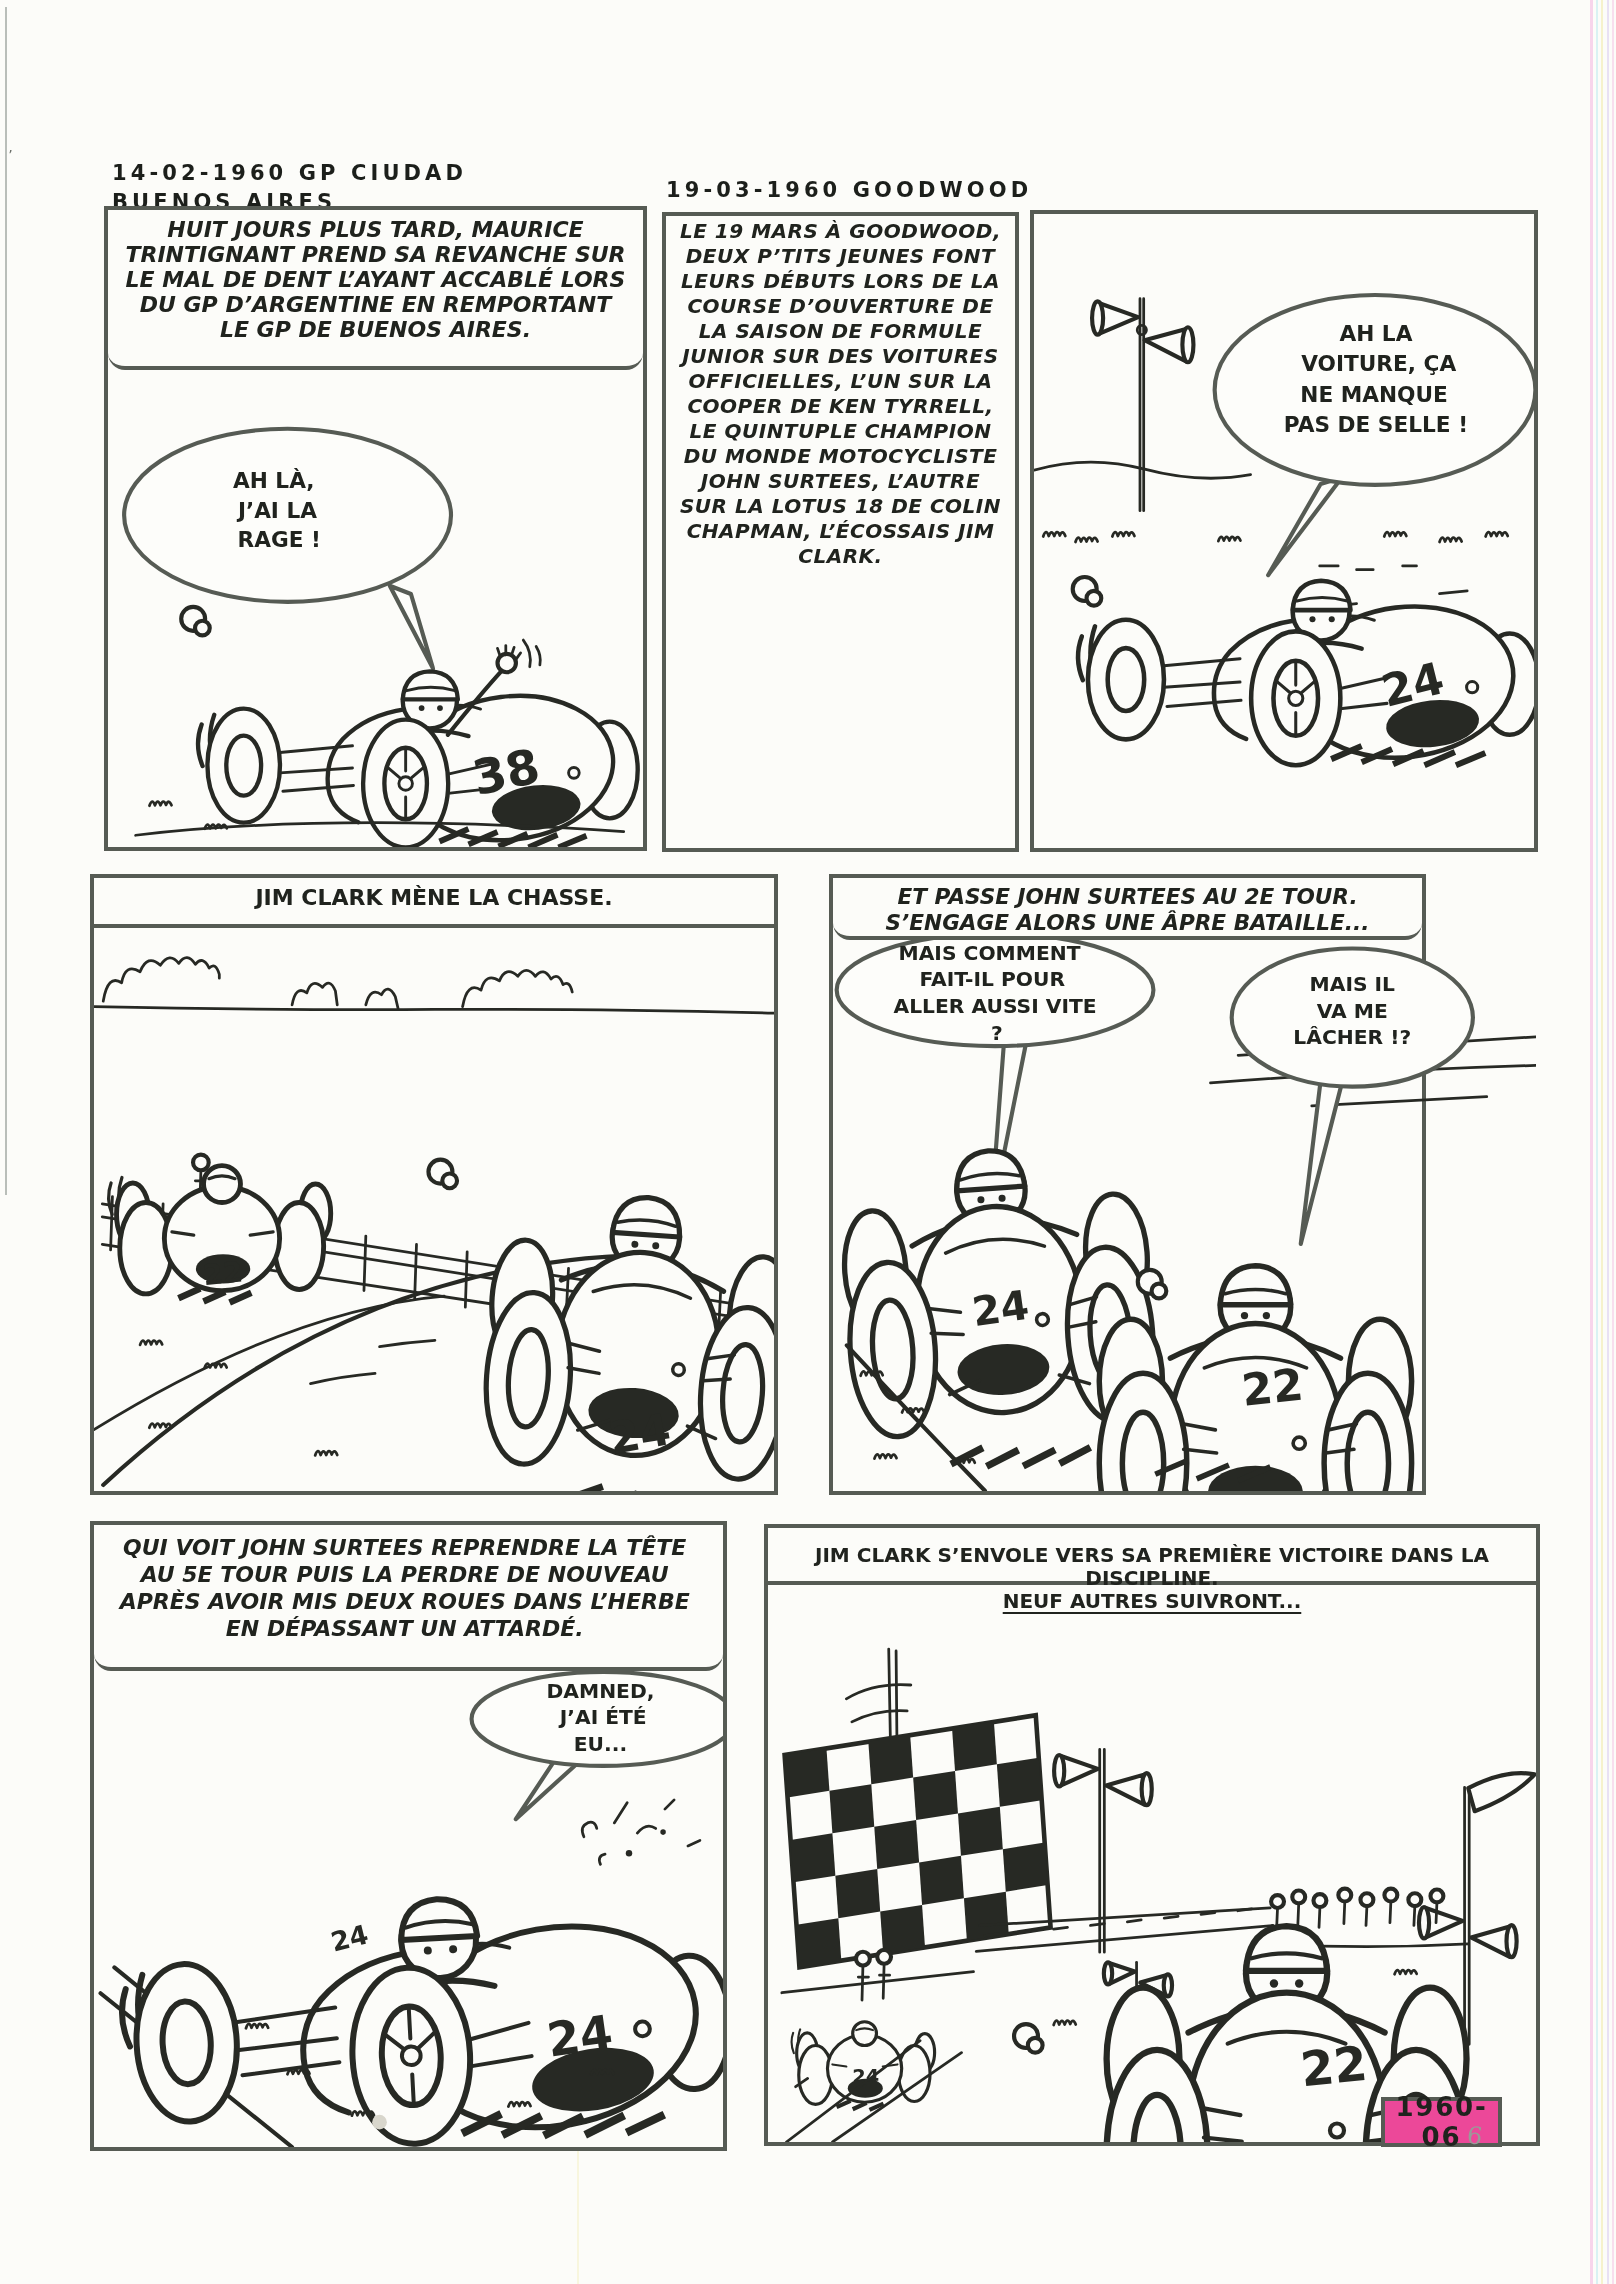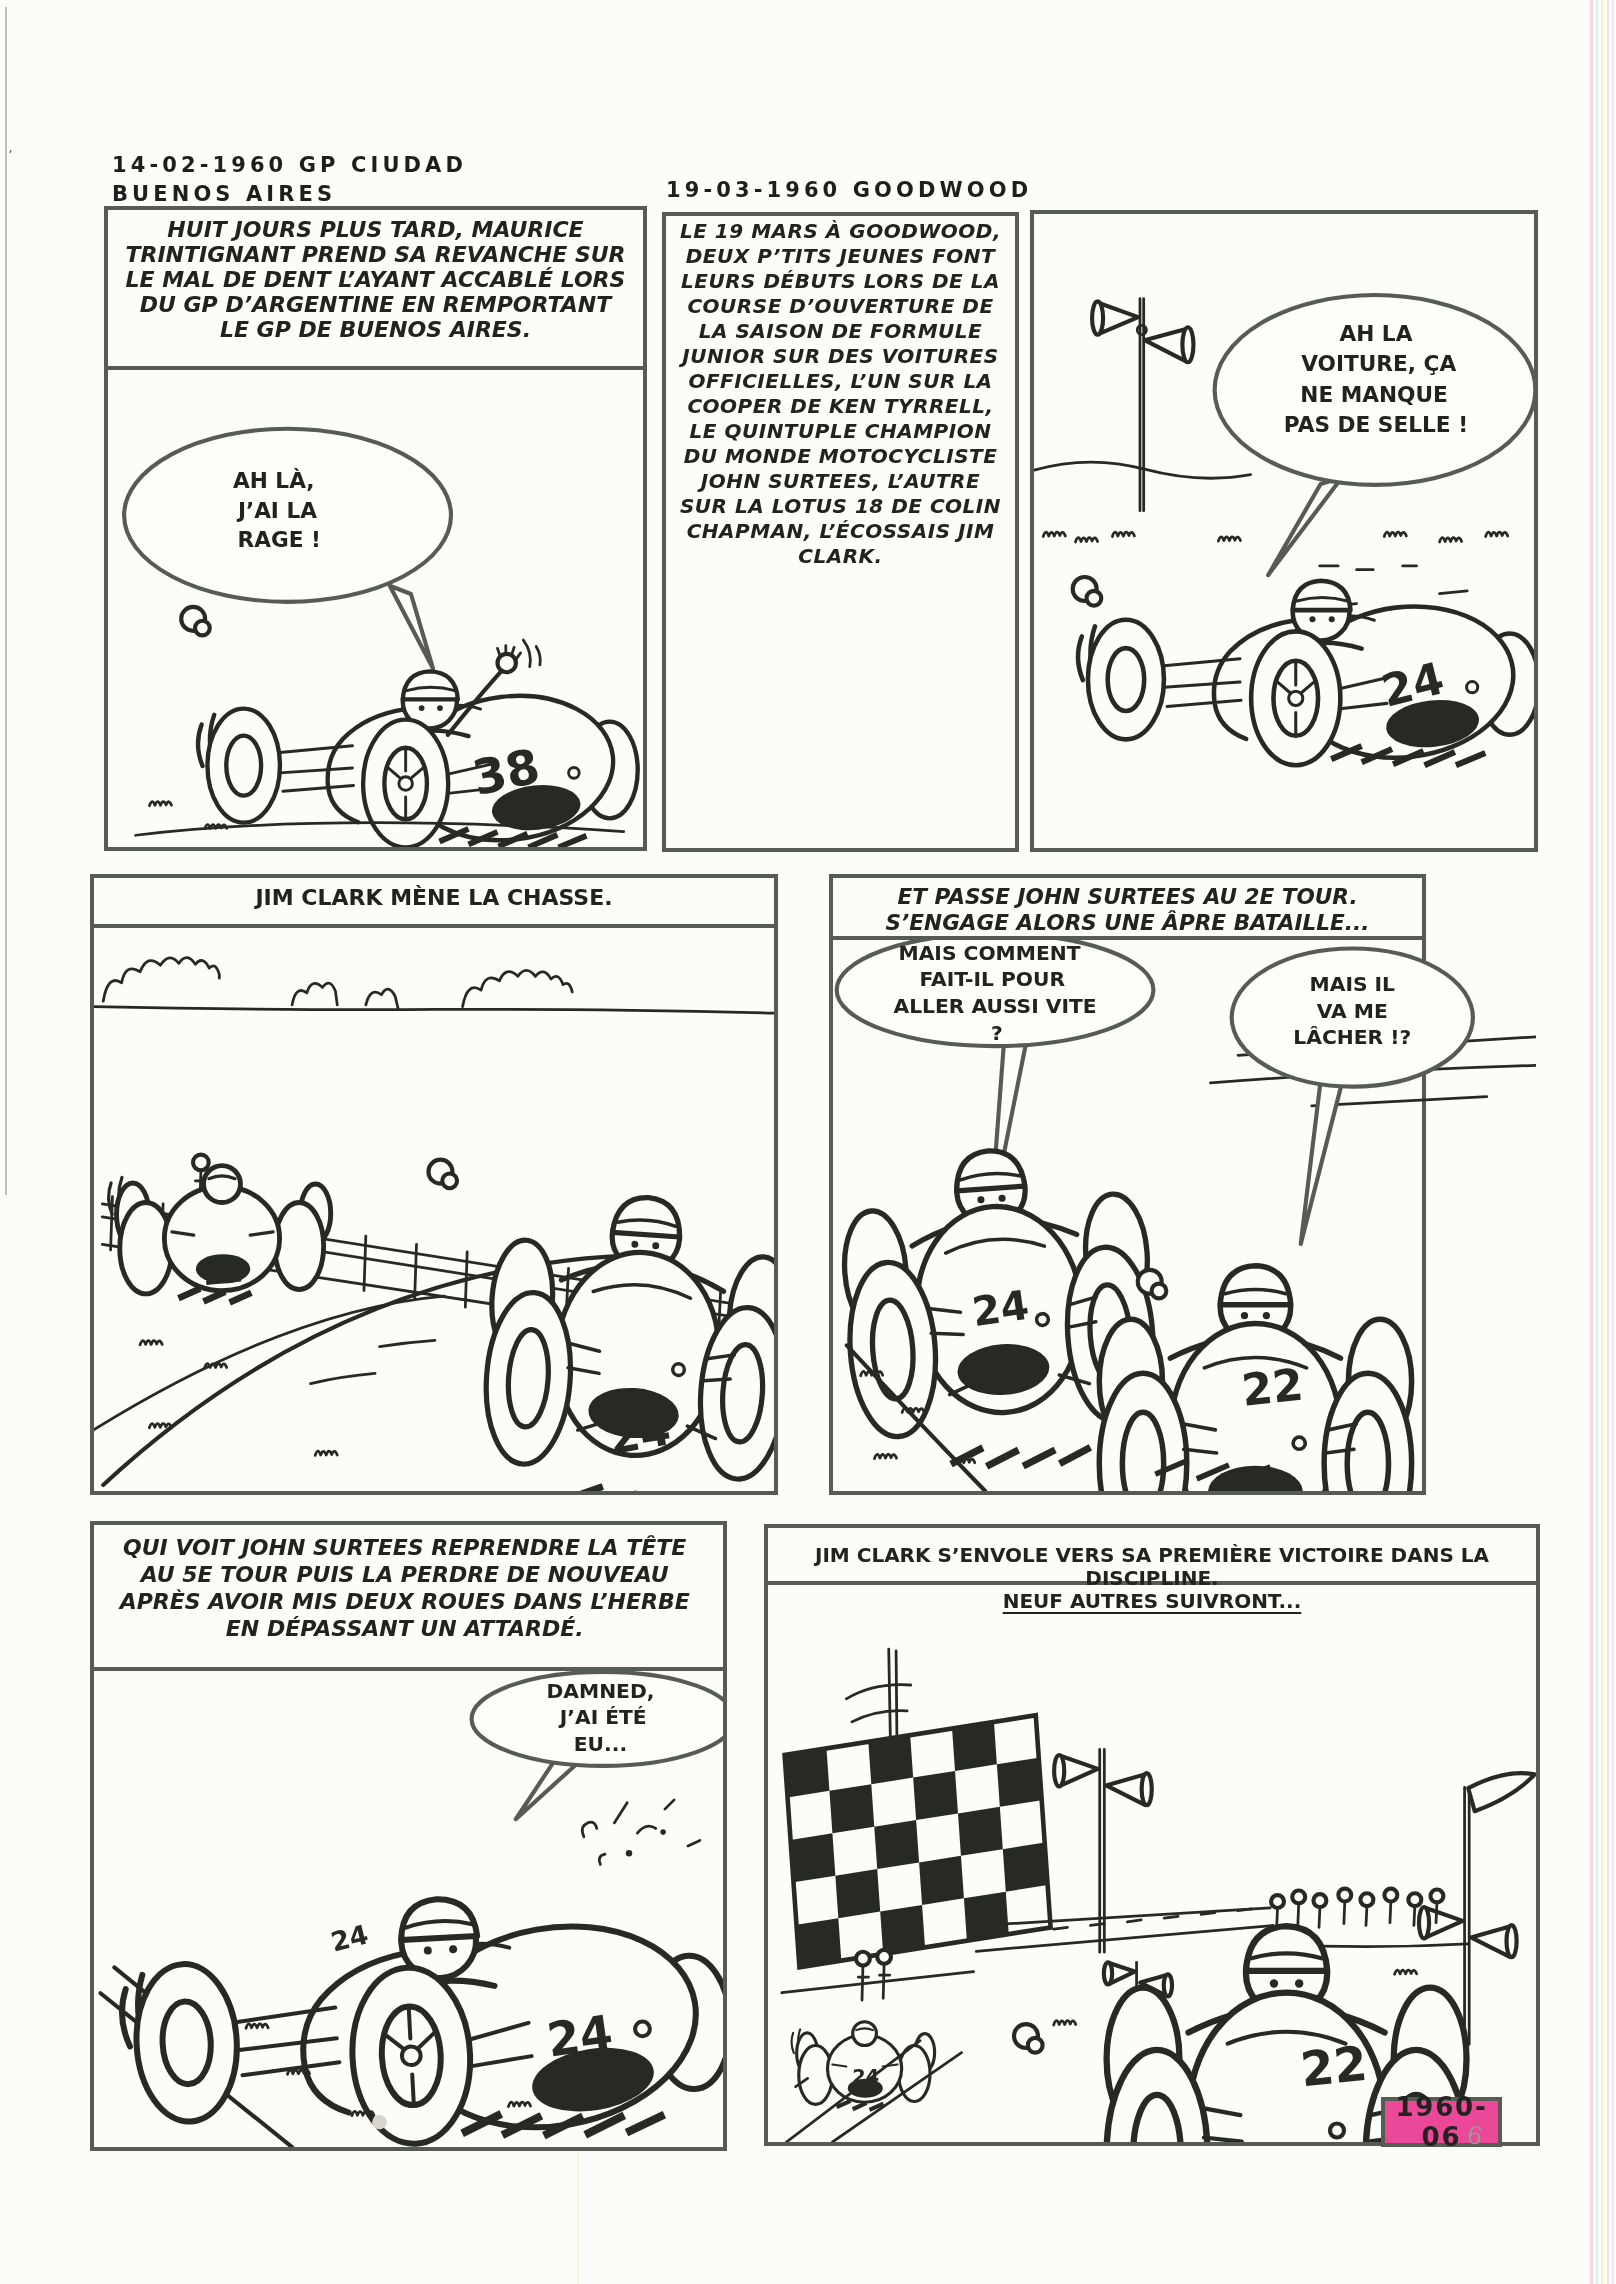--- a/index.html
+++ b/index.html
@@ -16,21 +16,21 @@
   .panel{
     position:absolute;box-sizing:border-box;border:4.1px solid #565b54;
     background:#fcfcf9;
   }
   .cap{
     box-sizing:border-box;width:100%;
     border-bottom:4.1px solid #565b54;
     font-weight:bold;text-align:center;color:#20231e;
     padding:7.4px 16.6px 4.6px 16.6px;
   }
-  .cap.it{font-style:italic;}
+  .cap.it{font-style:italic;border-radius:17px;}
   .cap1{font-size:22px;line-height:25px;height:160px;}
   .cap3{font-size:21.6px;line-height:26px;height:58px;padding-top:4.6px;}
   .cap4{font-size:22px;line-height:28px;height:50px;padding-top:6.4px;}
   .cap5{font-size:21.6px;line-height:26px;height:62px;padding-top:6.4px;}
   .cap6{font-size:22px;line-height:27px;height:146px;padding-top:9.2px;padding-left:9px;}
   .cap7{font-size:20px;line-height:23px;height:57px;padding-top:16px;}
   .p2text{
     box-sizing:border-box;width:100%;padding:3px 12px;
     font-weight:bold;font-style:italic;font-size:20px;line-height:25px;
     text-align:center;color:#20231e;letter-spacing:0.5px;
@@ -139,21 +139,21 @@
 
 <div class="leftsliver" style="left:4.6px;top:7.4px;width:2.8px;height:1188px;"></div>
 <div class="speck" style="left:8.3px;top:147px;">’</div>
 <div class="scanstripe" style="left:1590px;width:2.8px;background:#f2a6da;opacity:.45;"></div>
 <div class="scanstripe" style="left:1596px;width:1.8px;background:#a6e4ec;opacity:.4;"></div>
 <div class="scanstripe" style="left:1601px;width:1.8px;background:#efe8a0;opacity:.5;"></div>
 <div class="scanstripe" style="left:1607px;width:2.3px;background:#cdb9ee;opacity:.4;"></div>
 <div class="scanstripe" style="left:1612px;width:1.8px;background:#f2a6da;opacity:.35;"></div>
 <div class="scanstripe" style="left:577px;top:1796px;height:488px;width:1.8px;background:#efe8a0;opacity:.3;"></div>
 
-<div class="hdr" style="left:112px;top:151px;">
+<div class="hdr" style="left:112px;top:159px;">
   <div>14-02-1960 GP CIUDAD</div>
   <div>BUENOS AIRES</div>
 </div>
 <div class="hdr" style="left:666px;top:176px;">19-03-1960 GOODWOOD</div>
 
 <div class="panel" style="left:104px;top:206px;width:543px;height:645px;">
   <div class="cap it cap1">HUIT JOURS PLUS TARD, MAURICE TRINTIGNANT PREND SA REVANCHE SUR LE MAL DE DENT L’AYANT ACCABLÉ LORS DU GP D’ARGENTINE EN REMPORTANT LE GP DE BUENOS AIRES.</div>
   <svg class="art" width="535" height="477" viewBox="0 0 1162 1035">
     <g>
       <path class="bub" d="M612,468 L706,648 L658,486 Z"></path>

